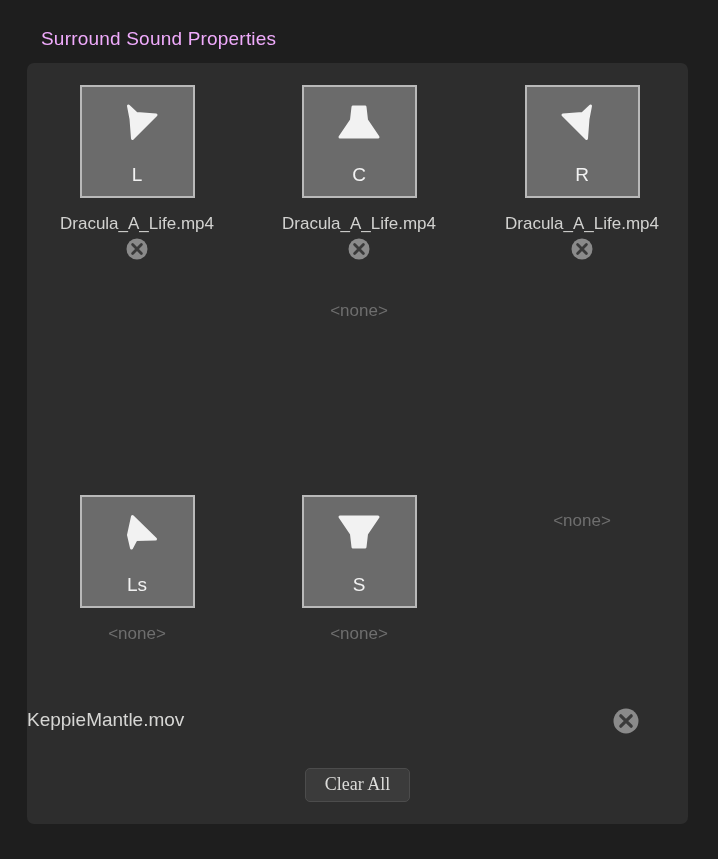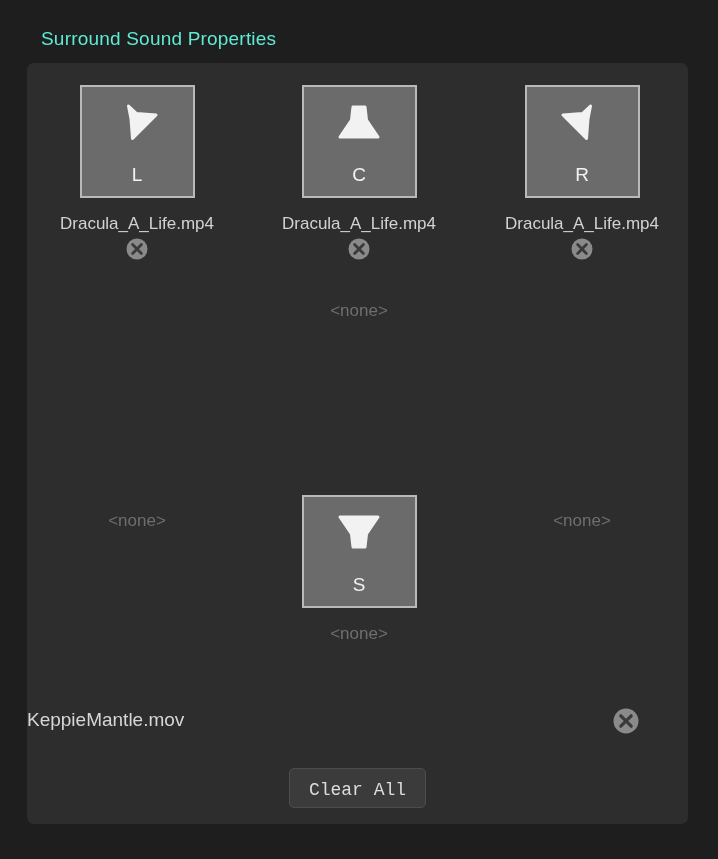--- a/index.html
+++ b/index.html
@@ -14,21 +14,21 @@
     overflow: hidden;
     position: relative;
     -webkit-font-smoothing: antialiased;
   }
 
   .page-title {
     position: absolute;
     left: 41px;
     top: 28px;
     font-size: 19px;
-    color: #5eead4;
+    color: #f0abfc;
     letter-spacing: 0.2px;
     white-space: nowrap;
   }
 
   .panel {
     position: absolute;
     left: 27px;
     top: 63px;
     width: 661px;
     height: 761px;
@@ -137,27 +137,27 @@
 
   .clear-all-wrap {
     position: absolute;
     left: 0;
     right: 0;
     top: 705px;
     text-align: center;
   }
   .clear-all-button {
     display: inline-block;
-    padding: 11px 19px 6px 19px;
+    padding: 5px 19px 6px 19px;
     background: #3b3b3b;
     border: 1px solid #4c4c4c;
     border-radius: 5px;
     color: #dcdcda;
     font-size: 18px;
-    font-family: Liberation Mono, monospace;
+    font-family: Liberation Serif, serif;
     line-height: 21px;
     cursor: default;
   }
 </style>
 </head>
 <body>
 
 <div class="page-title">Surround Sound Properties</div>
 
 <div class="panel">
@@ -216,20 +216,28 @@
           <path d="M6.6 6.6 L15.4 15.4 M15.4 6.6 L6.6 15.4" stroke="#3a3a3a" stroke-width="2.8" stroke-linecap="round"></path>
         </svg>
       </div>
     </div>
 
     <div class="slot col-c row-lfe">
       <div class="slot-filename empty">&lt;none&gt;</div>
     </div>
 
     <div class="slot col-l row-back">
+      <div class="tile">
+        <div class="tile-icon">
+          <svg width="58" height="58" viewBox="0 0 58 58">
+            <path d="M23.5 40 L28 31.5 L47.5 31 L24.5 8.5 L20.5 27 Z" fill="#f2f2f2" stroke="#f2f2f2" stroke-width="3" stroke-linejoin="round"></path>
+          </svg>
+        </div>
+        <div class="tile-label">Ls</div>
+      </div>
       <div class="slot-filename empty">&lt;none&gt;</div>
     </div>
 
     <div class="slot col-c row-back">
       <div class="tile">
         <div class="tile-icon">
           <svg width="58" height="58" viewBox="0 0 58 58">
             <path d="M10 9 L48 9 L36.5 26 L35 39 L23 39 L21.5 26 Z" fill="#f2f2f2" stroke="#f2f2f2" stroke-width="3" stroke-linejoin="round"></path>
           </svg>
         </div>

